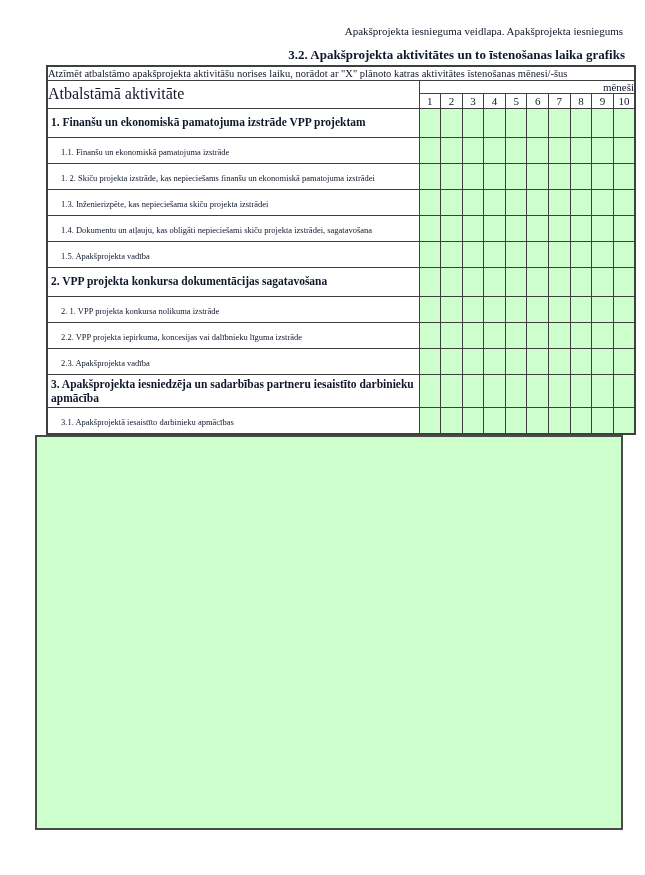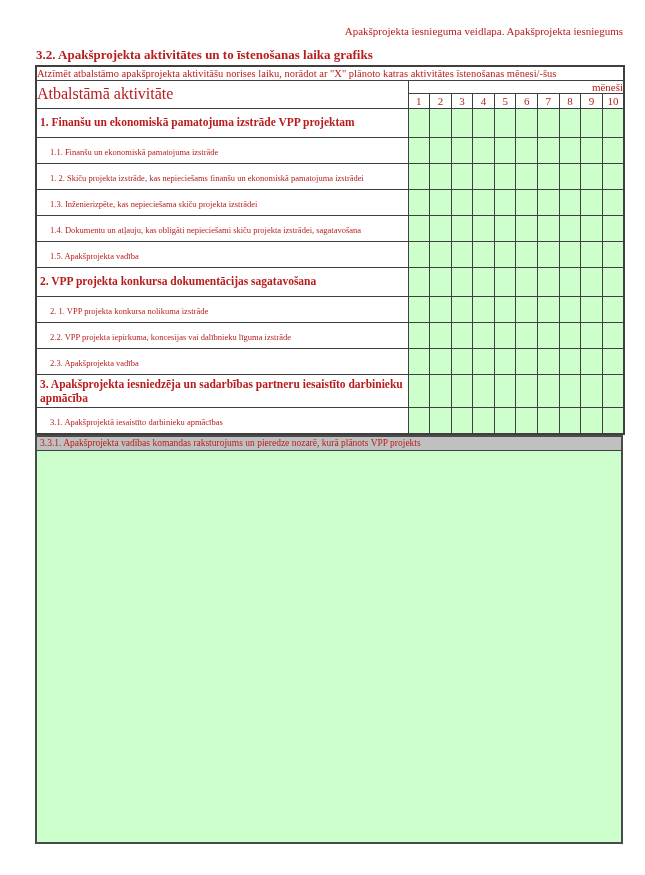--- a/index.html
+++ b/index.html
@@ -1,39 +1,39 @@
 <!DOCTYPE html>
 <html style="--field-green: #ccffcc; --label-grey: #c0c0c0;"><head>
 <meta charset="utf-8">
 <style>
   html,body{margin:0;padding:0;background:#fff;}
   .page{
     position:relative;
     width:645px;height:875px;
     background:#fff;
     font-family:"Liberation Serif", serif;
-    color:#b91c1c;
+    color:#0f172a;
     overflow:hidden;
     box-sizing:border-box;
   }
   .doc-header{
     position:absolute;
     top:25px;right:22px;
     font-size:11px;
     white-space:nowrap;
   }
   .s-title{
     font-weight:bold;
     font-size:13px;
     margin:0 20px 2px 36px;
   }
-  .s32-title{padding-top:47px;}
+  .s32-title{padding-top:47px;text-align:right;}
   .s33-title{margin-top:9px;margin-bottom:3px;}
   table.grid{
-    margin-left:35px;
+    margin-left:46px;
     width:588px;
     border-collapse:collapse;
     table-layout:fixed;
     border:2px solid #3f3f3f;
   }
   table.grid td{
     border:1px solid #3f3f3f;
     padding:0;
     overflow:hidden;
     vertical-align:middle;
@@ -291,17 +291,16 @@
           <td class="mcell"></td>
           <td class="mcell"></td>
           <td class="mcell"></td>
           <td class="mcell"></td>
         </tr>
       </tbody>
   </table>
 
 
   <div class="box33">
-    <div class="box33-head">3.3.1. Apakšprojekta vadības komandas raksturojums un pieredze nozarē, kurā plānots VPP projekts</div>
     <div class="box33-body"></div>
   </div>
 
 </div>
 
 </body></html>

